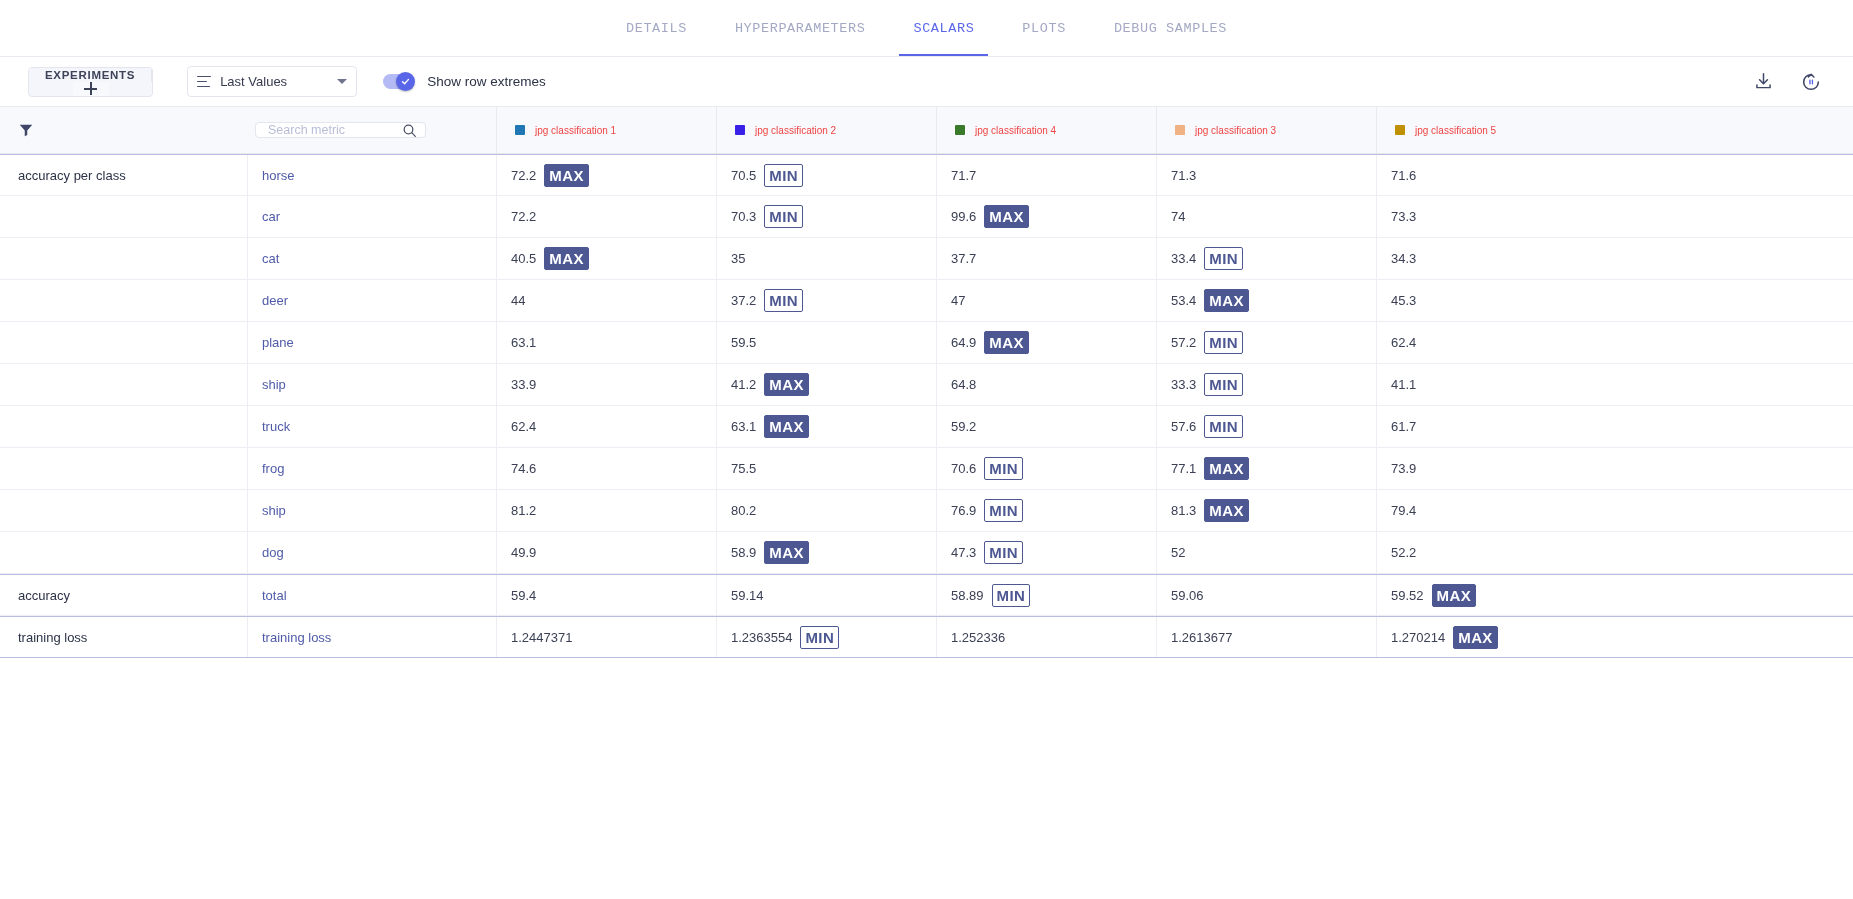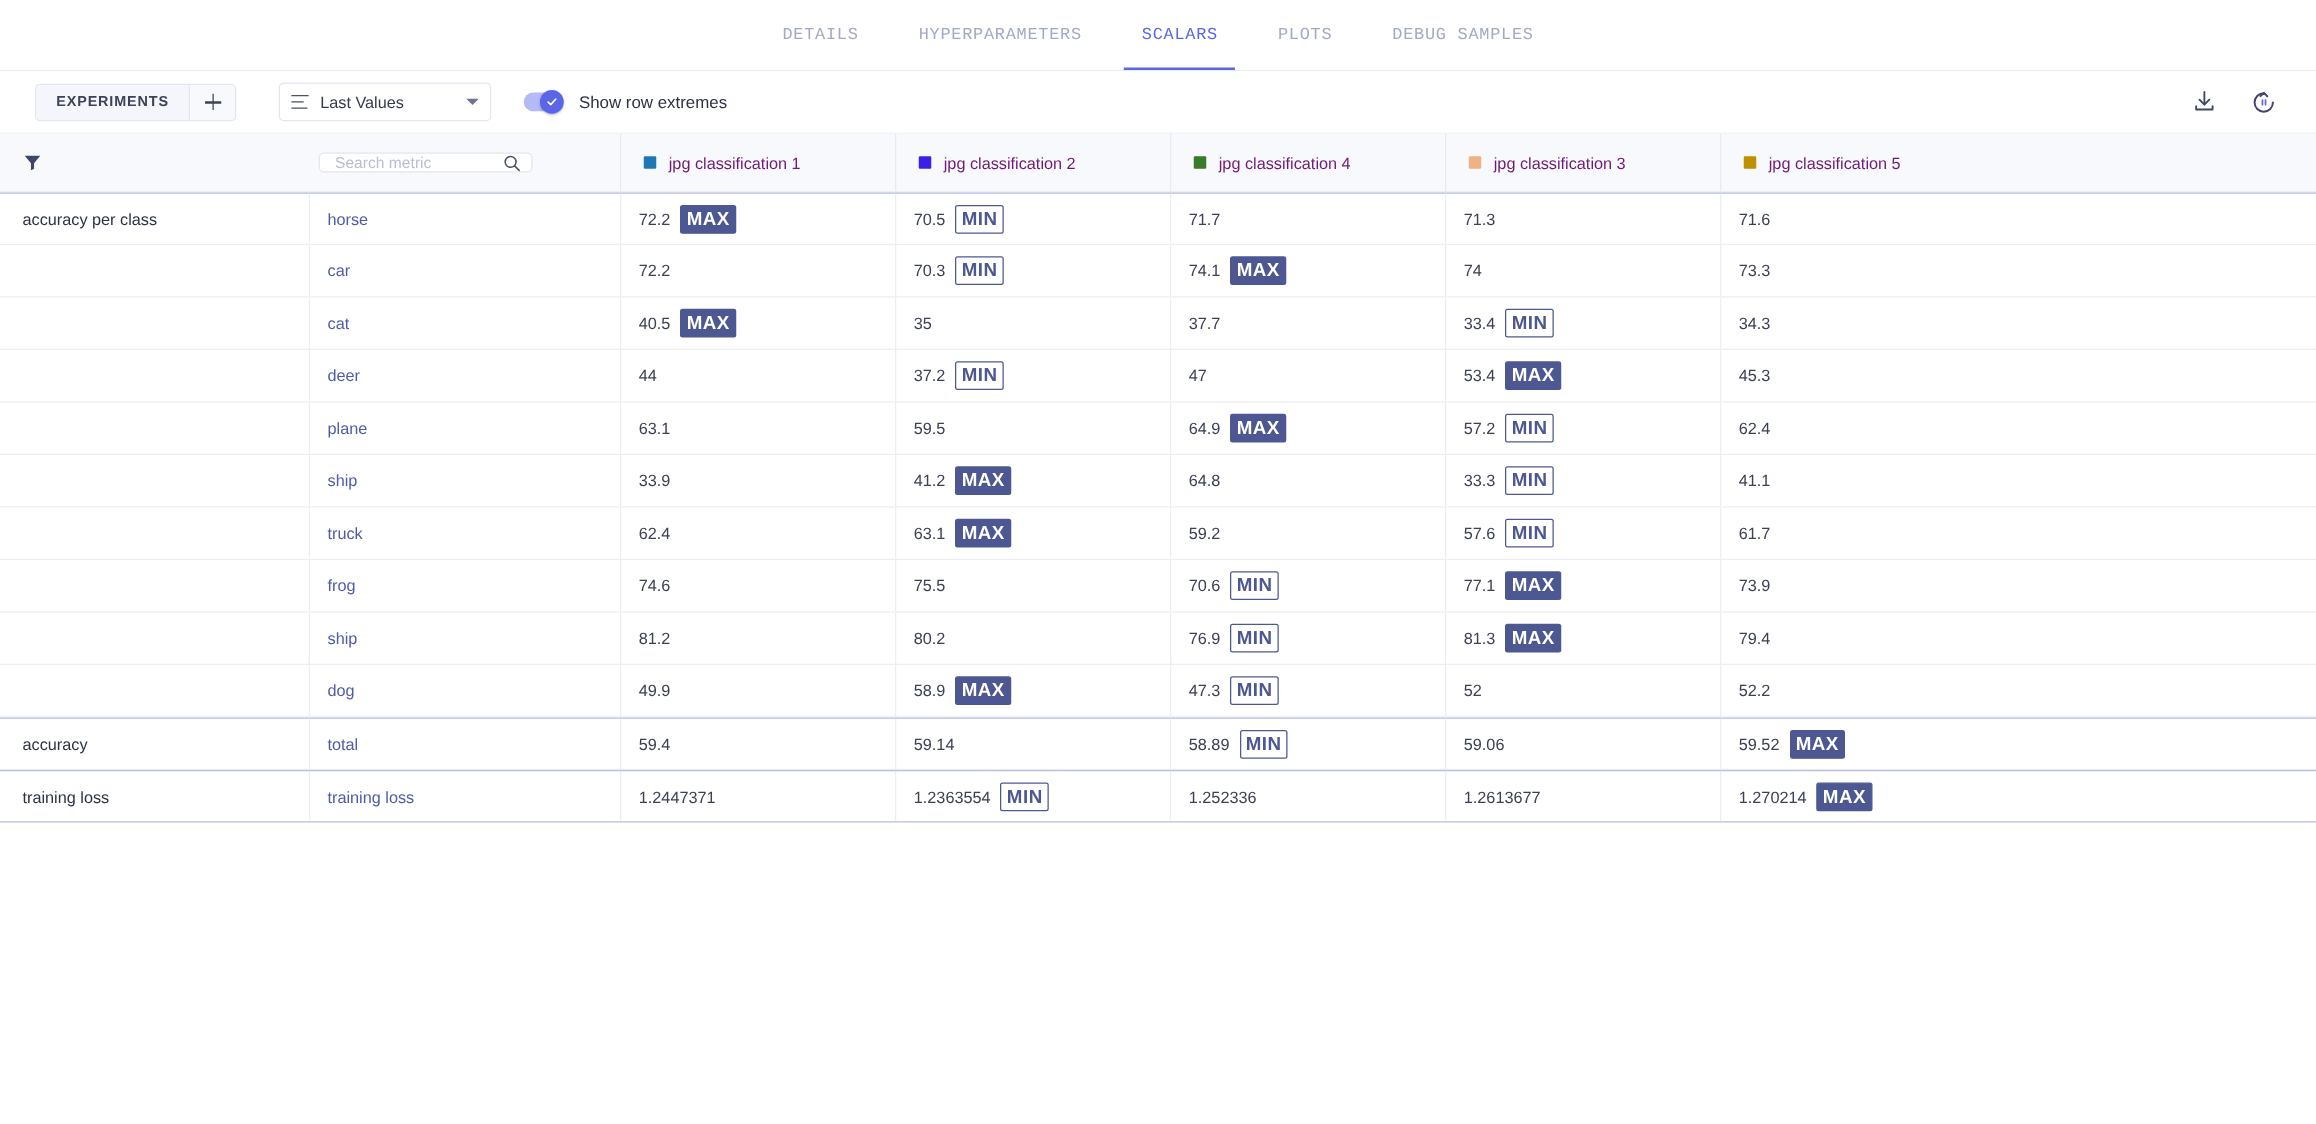--- a/index.html
+++ b/index.html
@@ -62,20 +62,21 @@
     position: relative;
   }
   .btn-group {
     display: flex;
     align-items: center;
     border: 1px solid #e3e5ef;
     border-radius: 4px;
     overflow: hidden;
     height: 30px;
     background: #f5f6fb;
+    flex-direction: column;
   }
   .btn-experiments {
     padding: 0 16px;
     height: 100%;
     display: flex; align-items: center;
     font-size: 11.5px;
     letter-spacing: 0.7px;
     font-weight: 600;
     color: #3c4359;
     cursor: pointer;
@@ -203,21 +204,21 @@
   .search-box input::placeholder { color: #b9bed6; }
 
   .head-exp {
     display: flex; align-items: center;
     height: 100%;
     padding-left: 18px;
     border-left: 1px solid #e9eaf0;
     cursor: pointer;
   }
   .swatch { width: 10px; height: 10px; flex: none; margin-right: 10px; border-radius: 1px;}
-  .head-exp-label { font-size: 13px; color: #701a75; white-space: nowrap; }
+  .head-exp-label { font-size: 10px; color: #ef4444; white-space: nowrap; }
 
   .tbody { }
   .row {
     display: flex;
     min-height: 42px;
     align-items: stretch;
     border-bottom: 1px solid #edeef4;
   }
   .row.group-start { border-top: 1px solid #b8bee0; }
   .row.last-row { border-bottom: 1px solid #b8bee0; }
@@ -400,21 +401,21 @@
         <div class="cell-metric"></div>
         <div class="cell-variant">car</div>
         <div class="cell-val">
           <span class="val-text">72.2</span>
         </div>
         <div class="cell-val">
           <span class="val-text">70.3</span>
           <span class="badge min">MIN</span>
         </div>
         <div class="cell-val">
-          <span class="val-text">74.1</span>
+          <span class="val-text">99.6</span>
           <span class="badge max">MAX</span>
         </div>
         <div class="cell-val">
           <span class="val-text">74</span>
         </div>
         <div class="cell-val last">
           <span class="val-text">73.3</span>
         </div>
       </div>
       <div class="row">

